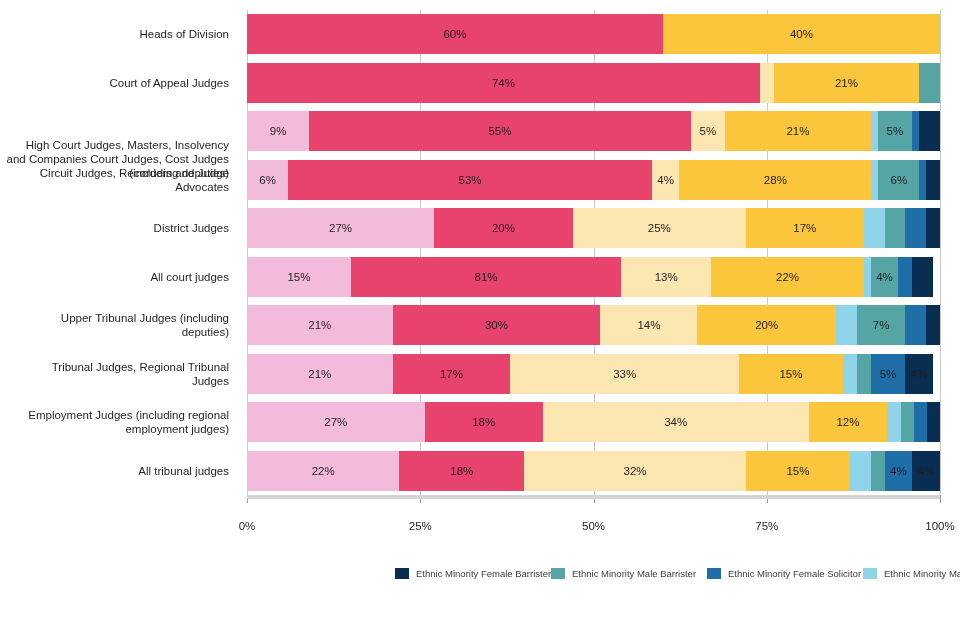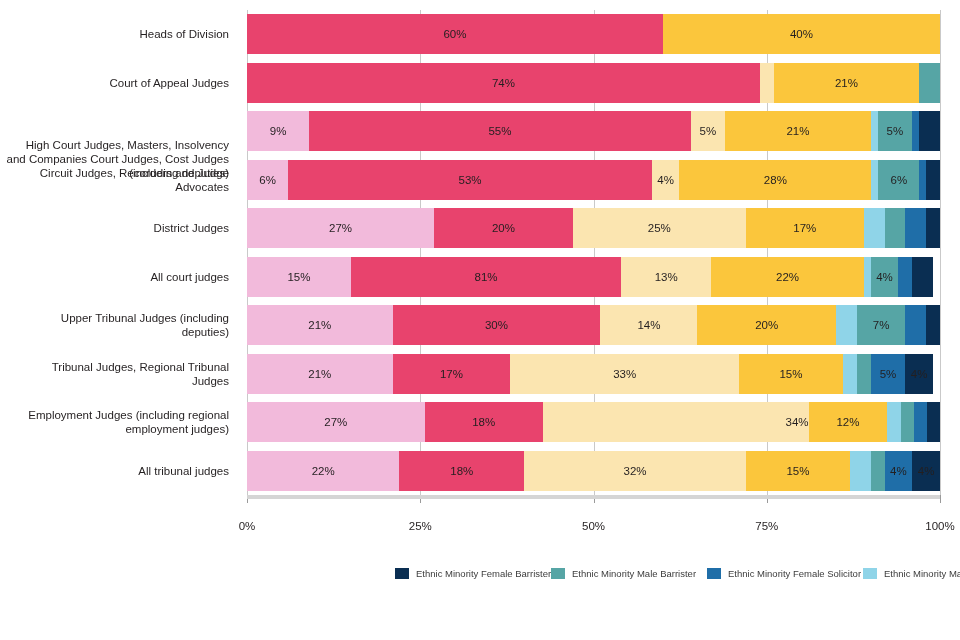--- a/index.html
+++ b/index.html
@@ -334,21 +334,21 @@
           <span class="seg-label">4%</span>
         </div>
       </div>
       <div class="bar" style="top: 392.25px; height: 40px;">
         <div class="seg" title="White Male Solicitor" style="width: 187.11px; background: rgb(242, 186, 219);">
           <span class="seg-label">27%</span>
         </div>
         <div class="seg" title="White Male Barrister" style="width: 124.74px; background: rgb(232, 67, 109);">
           <span class="seg-label">18%</span>
         </div>
-        <div class="seg" title="White Female Solicitor" style="width: 280px; background: rgb(251, 229, 176); justify-content: flex-end;">
+        <div class="seg" title="White Female Solicitor" style="width: 280px; background: rgb(251, 229, 176);">
           <span class="seg-label">34%</span>
         </div>
         <div class="seg" title="White Female Barrister" style="width: 83.16px; background: rgb(251, 198, 60);">
           <span class="seg-label">12%</span>
         </div>
         <div class="seg" title="Ethnic Minority Male Solicitor" style="width: 13.86px; background: rgb(143, 212, 232);"></div>
         <div class="seg" title="Ethnic Minority Male Barrister" style="width: 13.86px; background: rgb(86, 165, 165);"></div>
         <div class="seg" title="Ethnic Minority Female Solicitor" style="width: 13.86px; background: rgb(31, 110, 168);"></div>
         <div class="seg" title="Ethnic Minority Female Barrister" style="width: 13.86px; background: rgb(10, 46, 82);"></div>
       </div>

